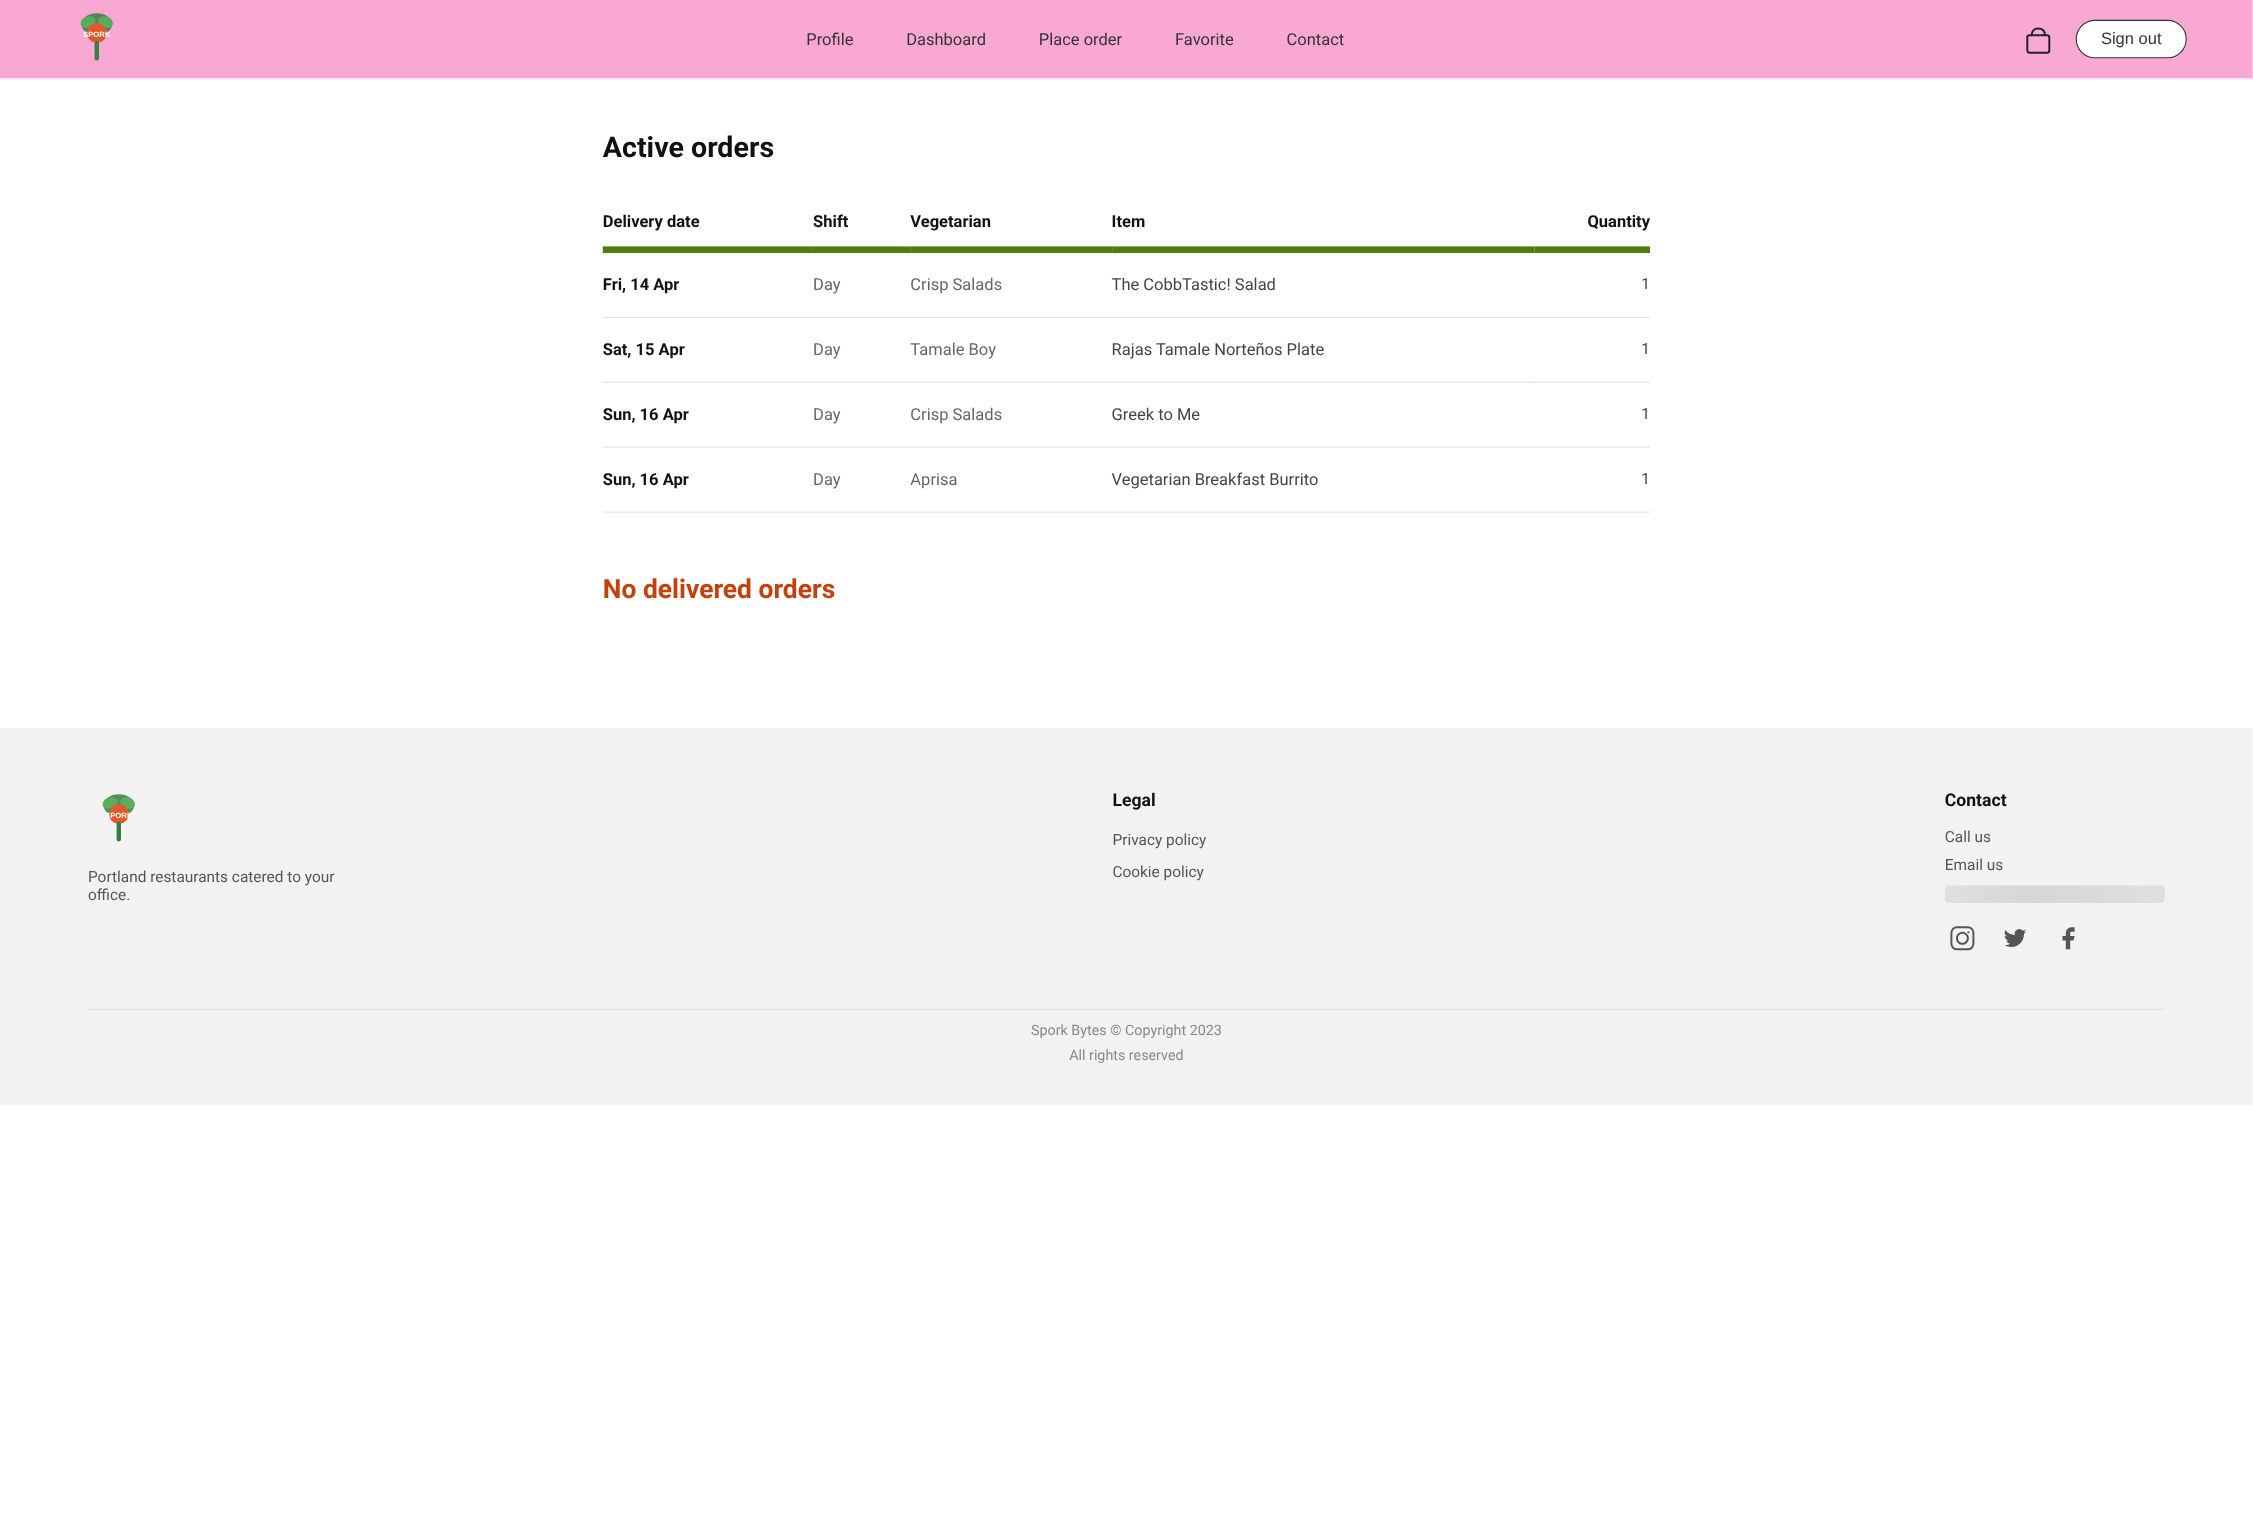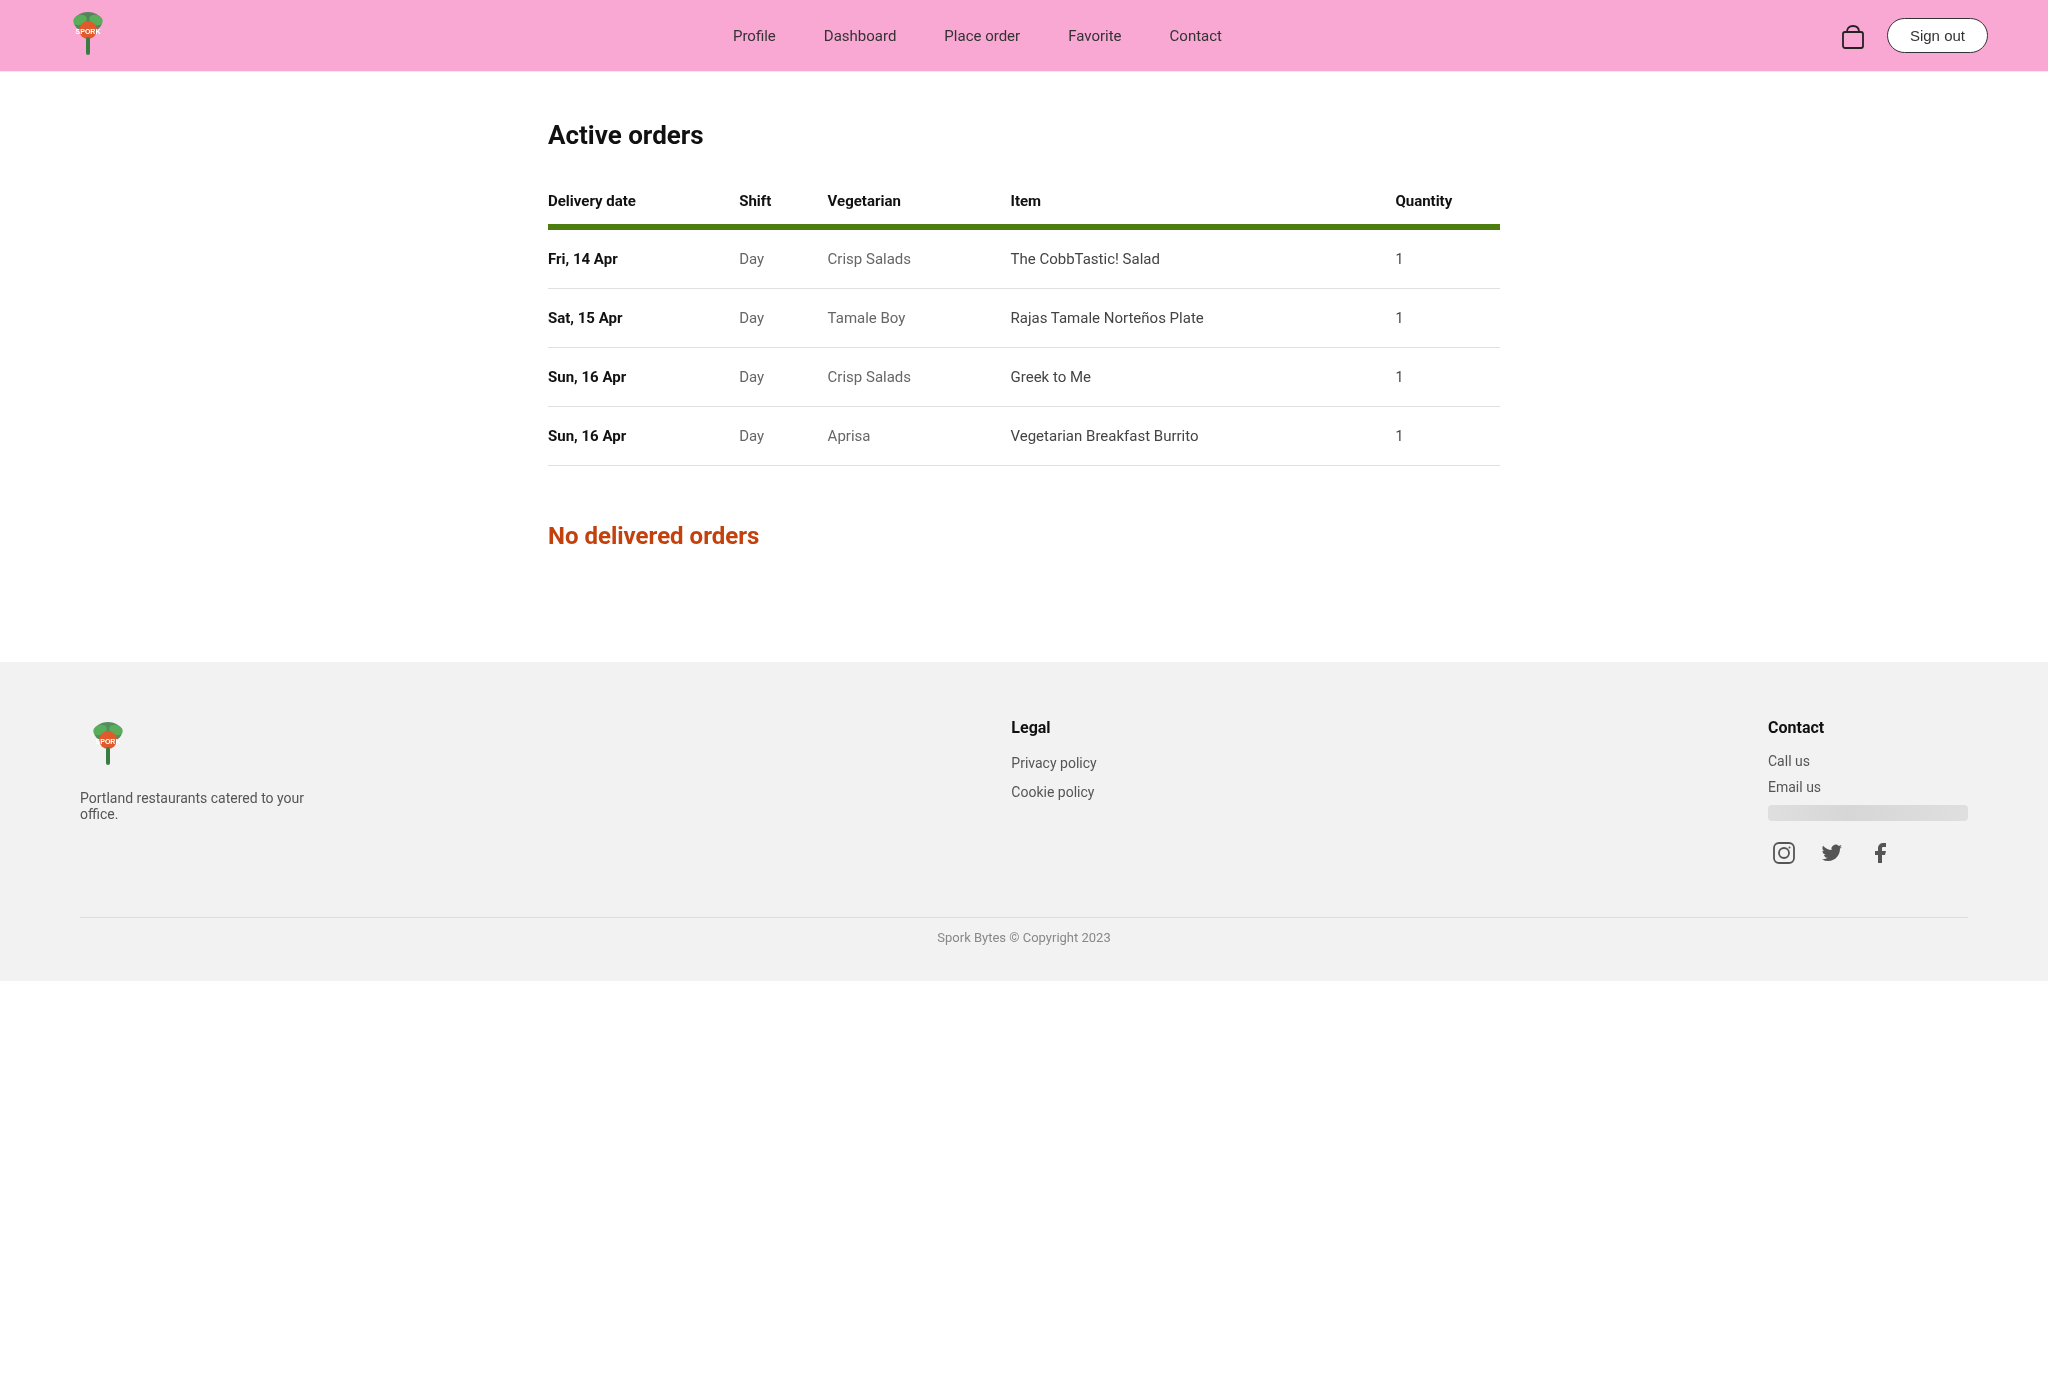--- a/index.html
+++ b/index.html
@@ -78,20 +78,21 @@
     }
     .orders-table th {
       text-align: left;
       font-weight: 700;
       font-size: 15px;
       padding: 10px 16px 14px 0;
       color: #111;
     }
     .orders-table th.qty-col,
     .orders-table td.qty-col {
+      text-align: right;
       padding-right: 0;
     }
     .orders-table tbody tr {
       border-bottom: 1px solid #e0e0e0;
     }
     .orders-table tbody tr:last-child {
       border-bottom: 1px solid #e0e0e0;
     }
     .orders-table td {
       padding: 20px 16px 20px 0;
@@ -329,14 +330,15 @@
           <svg width="24" height="24" viewBox="0 0 24 24" fill="#555">
             <path d="M18 2h-3a5 5 0 0 0-5 5v3H7v4h3v8h4v-8h3l1-4h-4V7a1 1 0 0 1 1-1h3z"></path>
           </svg>
         </a>
       </div>
     </div>
   </div>
 
   <div class="footer-bottom">
     <p>Spork Bytes © Copyright 2023</p>
+    <p>All rights reserved</p>
   </div>
 </footer>
 
 </body></html>

